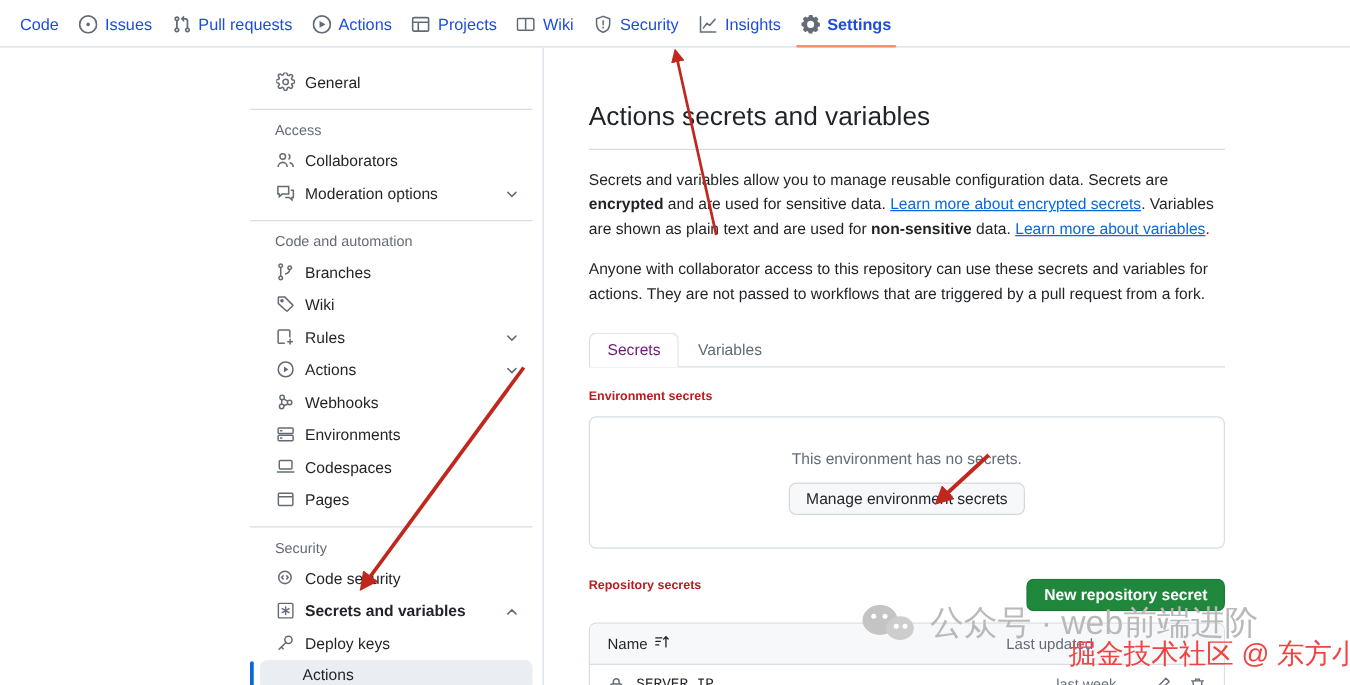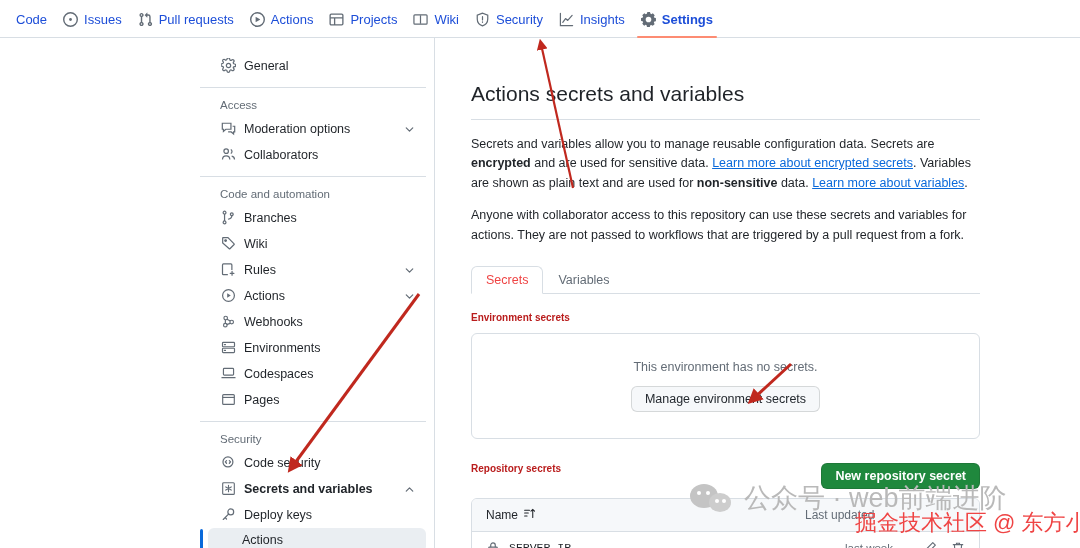--- a/index.html
+++ b/index.html
@@ -146,21 +146,21 @@
   .tab {
     padding: 6px 14px;
     font-size: 12.5px;
     color: #636c76;
     cursor: pointer;
     border: 1px solid transparent;
     border-radius: 6px 6px 0 0;
     margin-bottom: -1px;
   }
   .tab.active {
-    color: #ef4444;
+    color: #701a75;
     background: #ffffff;
     border-color: #d8dee4;
     border-bottom-color: #ffffff;
   }
 
   .section-title {
     font-size: 10px;
     font-weight: bold;
     color: #b91c1c;
     margin-bottom: 10px;
@@ -411,41 +411,41 @@
       <span class="label">General</span>
     </div>
 
     <div class="side-divider"></div>
 
     <div class="side-group-title">Access</div>
 
     <div class="side-item">
       <span class="ico">
         <svg width="15" height="15" viewBox="0 0 16 16" fill="none" stroke="currentColor" stroke-width="1.3">
+            <circle cx="5.5" cy="4.5" r="2.4"></circle>
+            <path d="M1.6 13.4c0-2.2 1.7-3.9 3.9-3.9s3.9 1.7 3.9 3.9"></path>
+            <path d="M10.4 2.6a2.4 2.4 0 0 1 0 4.3M11.4 9.8c1.7.3 3 1.8 3 3.6"></path>
+          </svg>
+      </span>
+      <span class="label">Collaborators</span>
+    </div>
+
+    <div class="side-item">
+      <span class="ico">
+        <svg width="15" height="15" viewBox="0 0 16 16" fill="none" stroke="currentColor" stroke-width="1.3">
             <path d="M1.4 2.4h9.2v6.4H5.2L2.6 11V8.8H1.4Z"></path>
             <path d="M12.4 5.6h2.2v6.1h-1.2v2.1l-2.5-2.1H7.6"></path>
           </svg>
       </span>
       <span class="label">Moderation options</span>
       <span class="chev">
         <svg width="13" height="13" viewBox="0 0 16 16" fill="none" stroke="currentColor" stroke-width="1.5" stroke-linecap="round" stroke-linejoin="round">
             <path d="M4 6l4 4 4-4"></path>
           </svg>
       </span>
-    </div>
-
-    <div class="side-item">
-      <span class="ico">
-        <svg width="15" height="15" viewBox="0 0 16 16" fill="none" stroke="currentColor" stroke-width="1.3">
-            <circle cx="5.5" cy="4.5" r="2.4"></circle>
-            <path d="M1.6 13.4c0-2.2 1.7-3.9 3.9-3.9s3.9 1.7 3.9 3.9"></path>
-            <path d="M10.4 2.6a2.4 2.4 0 0 1 0 4.3M11.4 9.8c1.7.3 3 1.8 3 3.6"></path>
-          </svg>
-      </span>
-      <span class="label">Collaborators</span>
     </div>
 
     <div class="side-divider"></div>
 
     <div class="side-group-title">Code and automation</div>
 
     <div class="side-item">
       <span class="ico">
         <svg width="15" height="15" viewBox="0 0 16 16" fill="none" stroke="currentColor" stroke-width="1.3">
             <circle cx="3.8" cy="2.8" r="1.5"></circle>

